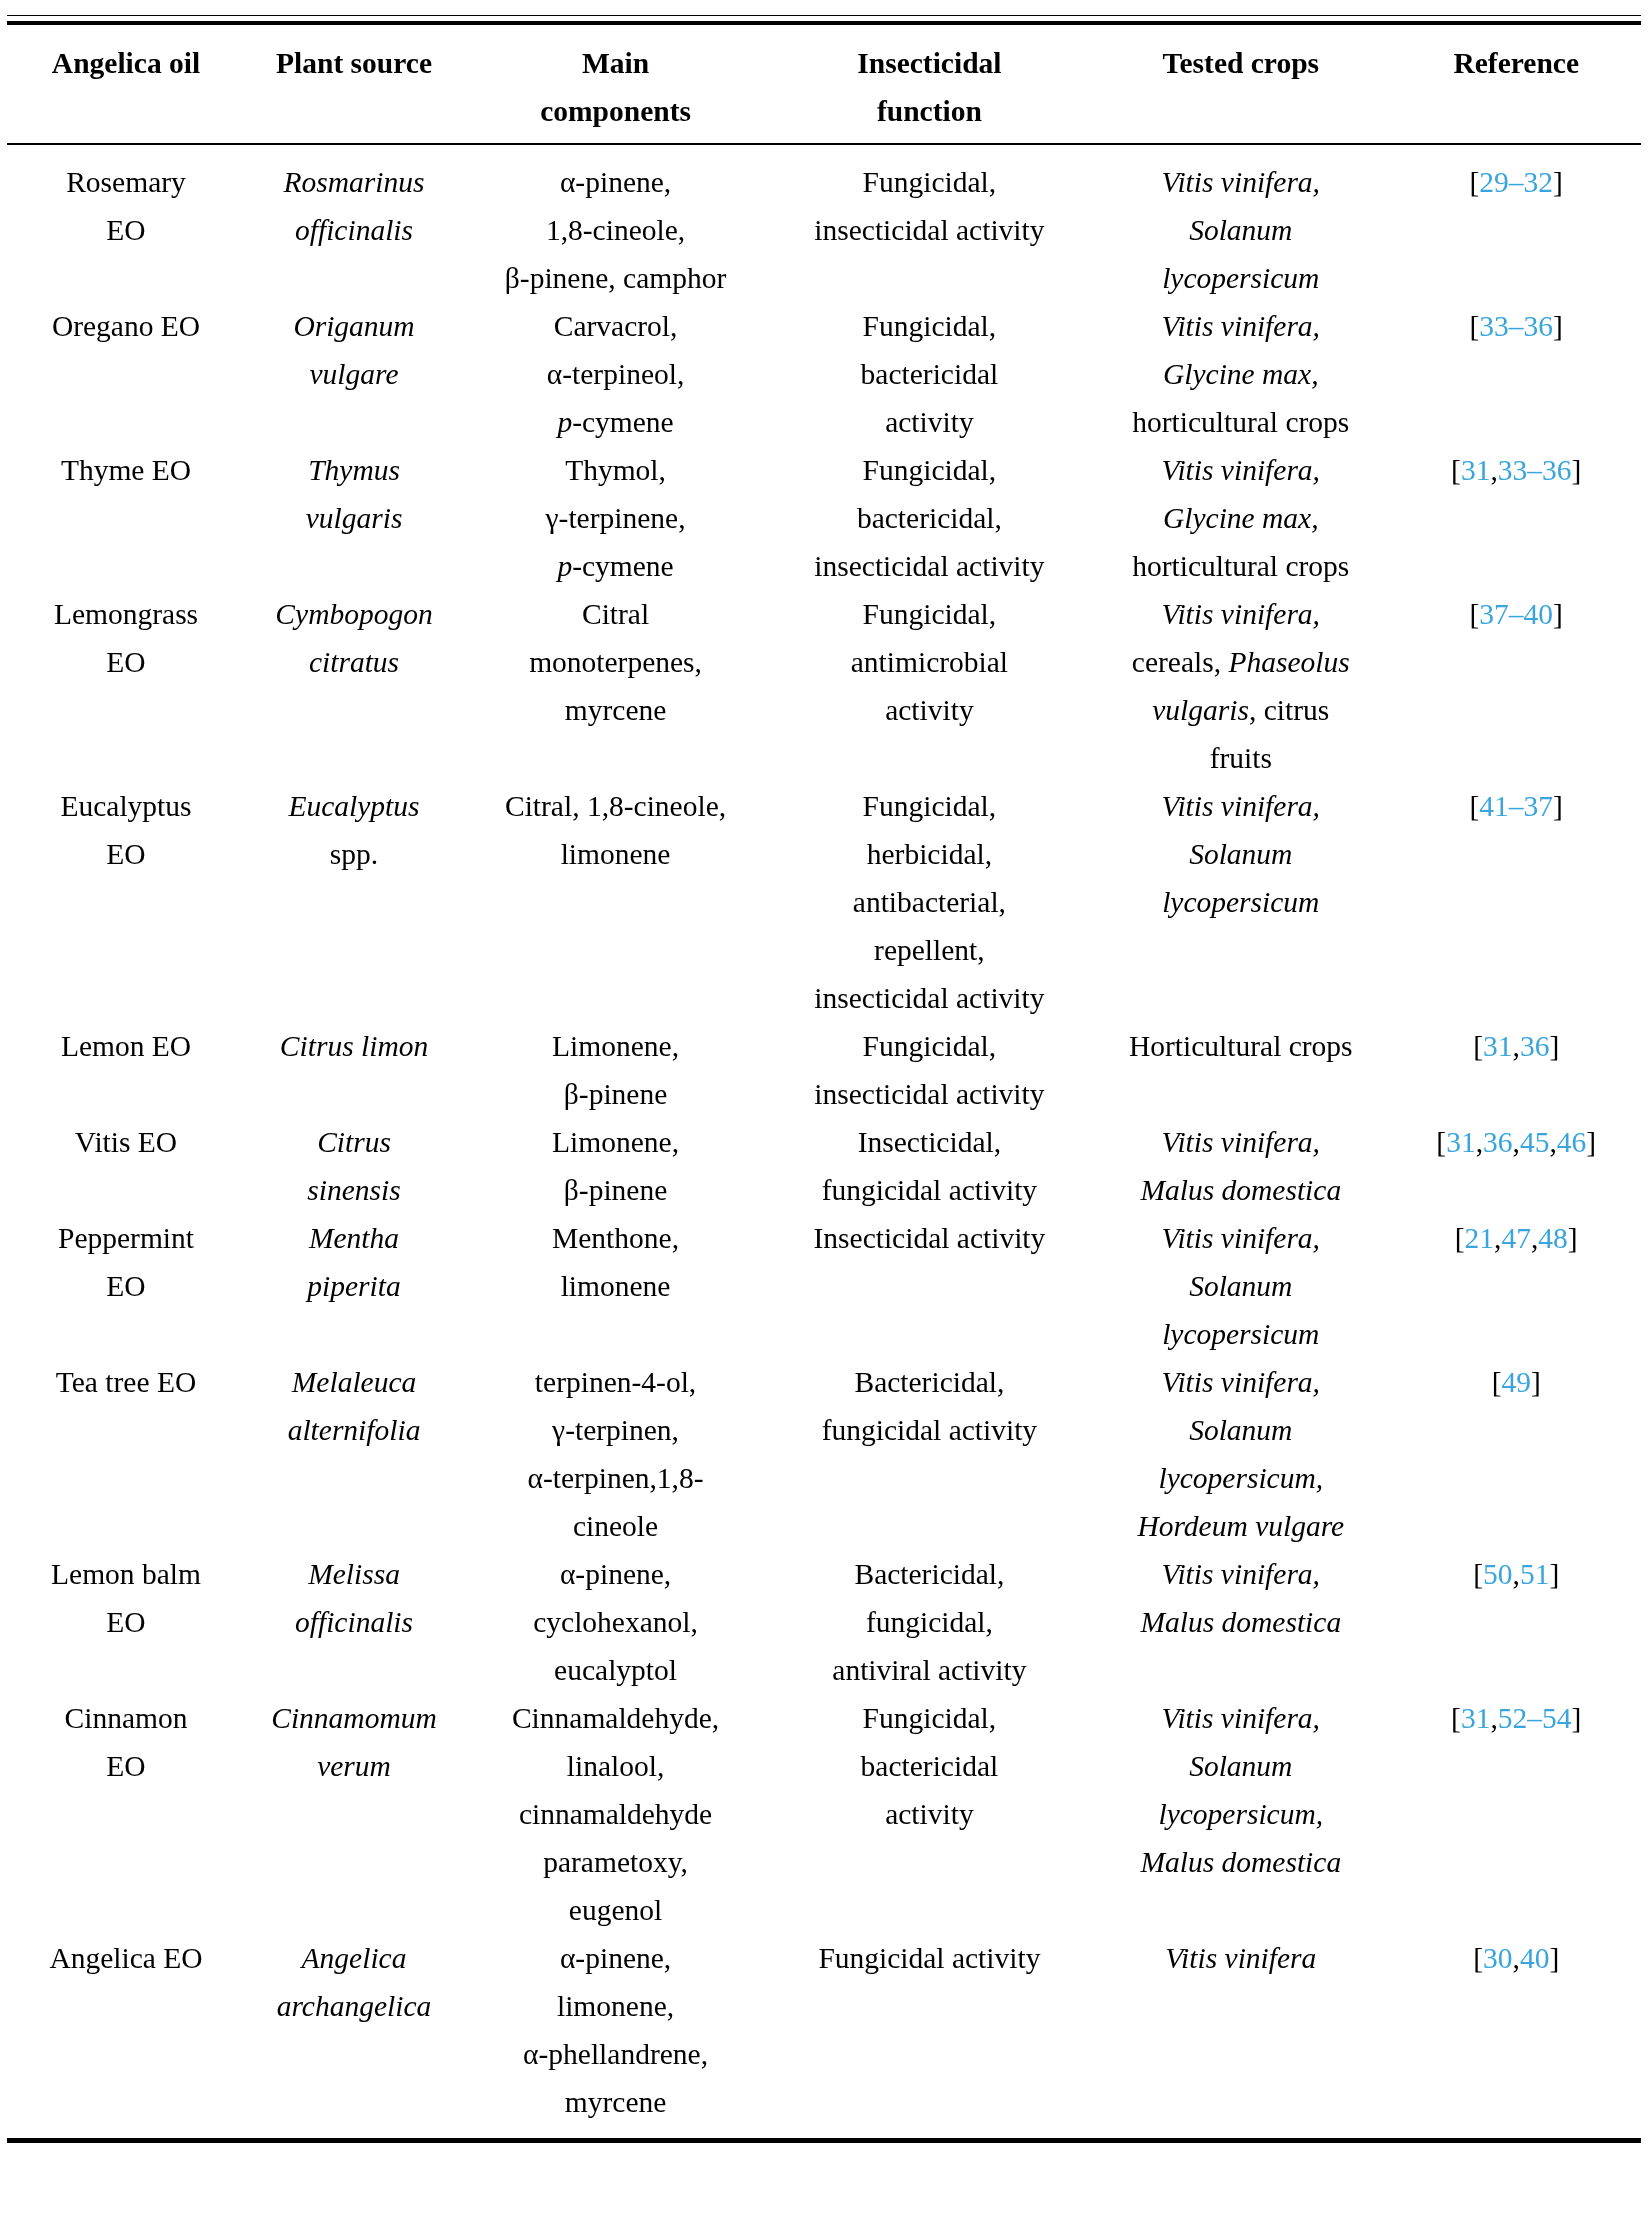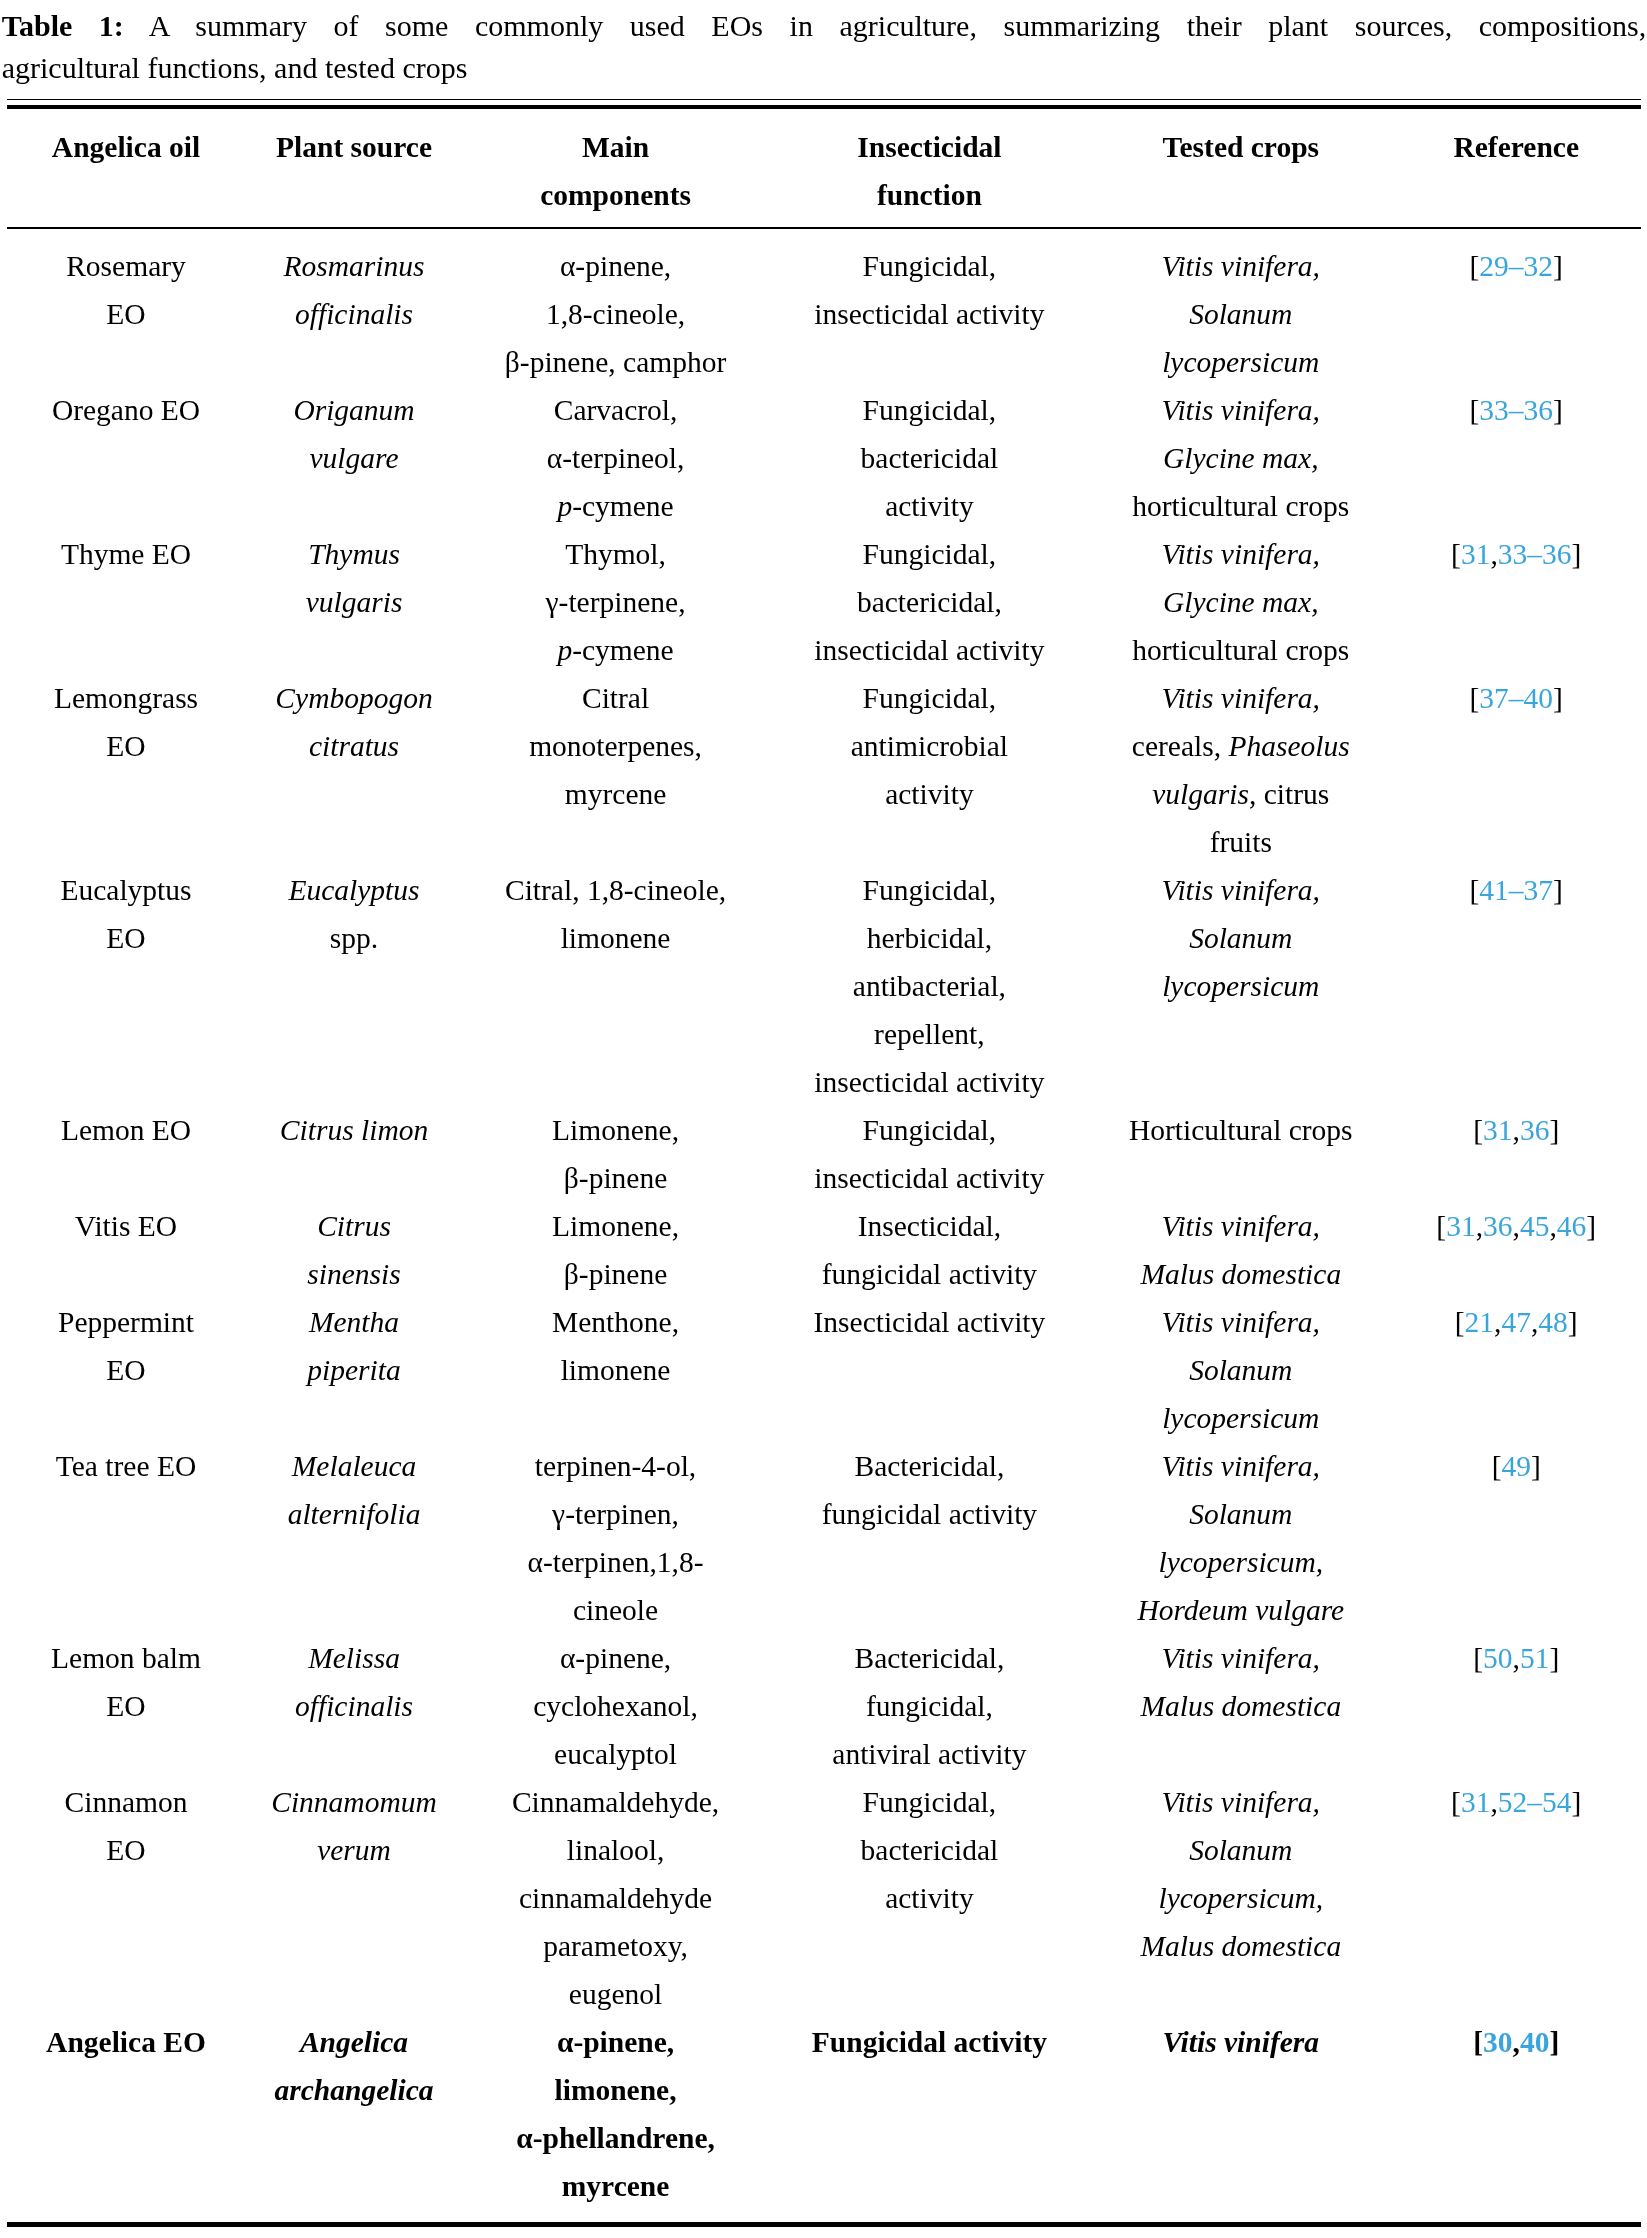--- a/index.html
+++ b/index.html
@@ -29,36 +29,32 @@
     vertical-align:top; text-align:center; padding:13.5px 0 8.4px;
     white-space:pre-line;
   }
   thead tr { border-bottom:2.5px solid #000; }
 
   tbody td {
     font-size:29.5px; line-height:48px; vertical-align:top; text-align:center;
     padding:0; white-space:pre-line; overflow:hidden;
   }
   tbody tr:first-child td { padding-top:13.5px; }
-  tbody tr:last-child  td { padding-bottom:11.8px;font-weight:bold; }
+  tbody tr:last-child  td { padding-bottom:11.8px; }
 
   .it { font-style:italic; }
   .accent { color:var(--accent,#39A5DC); cursor:pointer; }
 
   .rule-bottom { border-top:5px solid #000; margin-top:0; }
 </style>
 </head>
 <body>
 
 <div class="page">
 
-  <div class="caption">
-    <div class="caption-line1"><span class="cap-label">Table 1:</span> <span>A summary of some commonly used EOs in agriculture, summarizing their plant sources, compositions,</span></div>
-    <div class="caption-line2"><span>agricultural functions, and tested crops</span></div>
-  </div>
 
   <div class="tablezone">
     <div class="rule-top"></div>
 
     <table>
       <colgroup>
         <col class="c0">
           <col class="c1">
           <col class="c2">
         <col class="c3">

